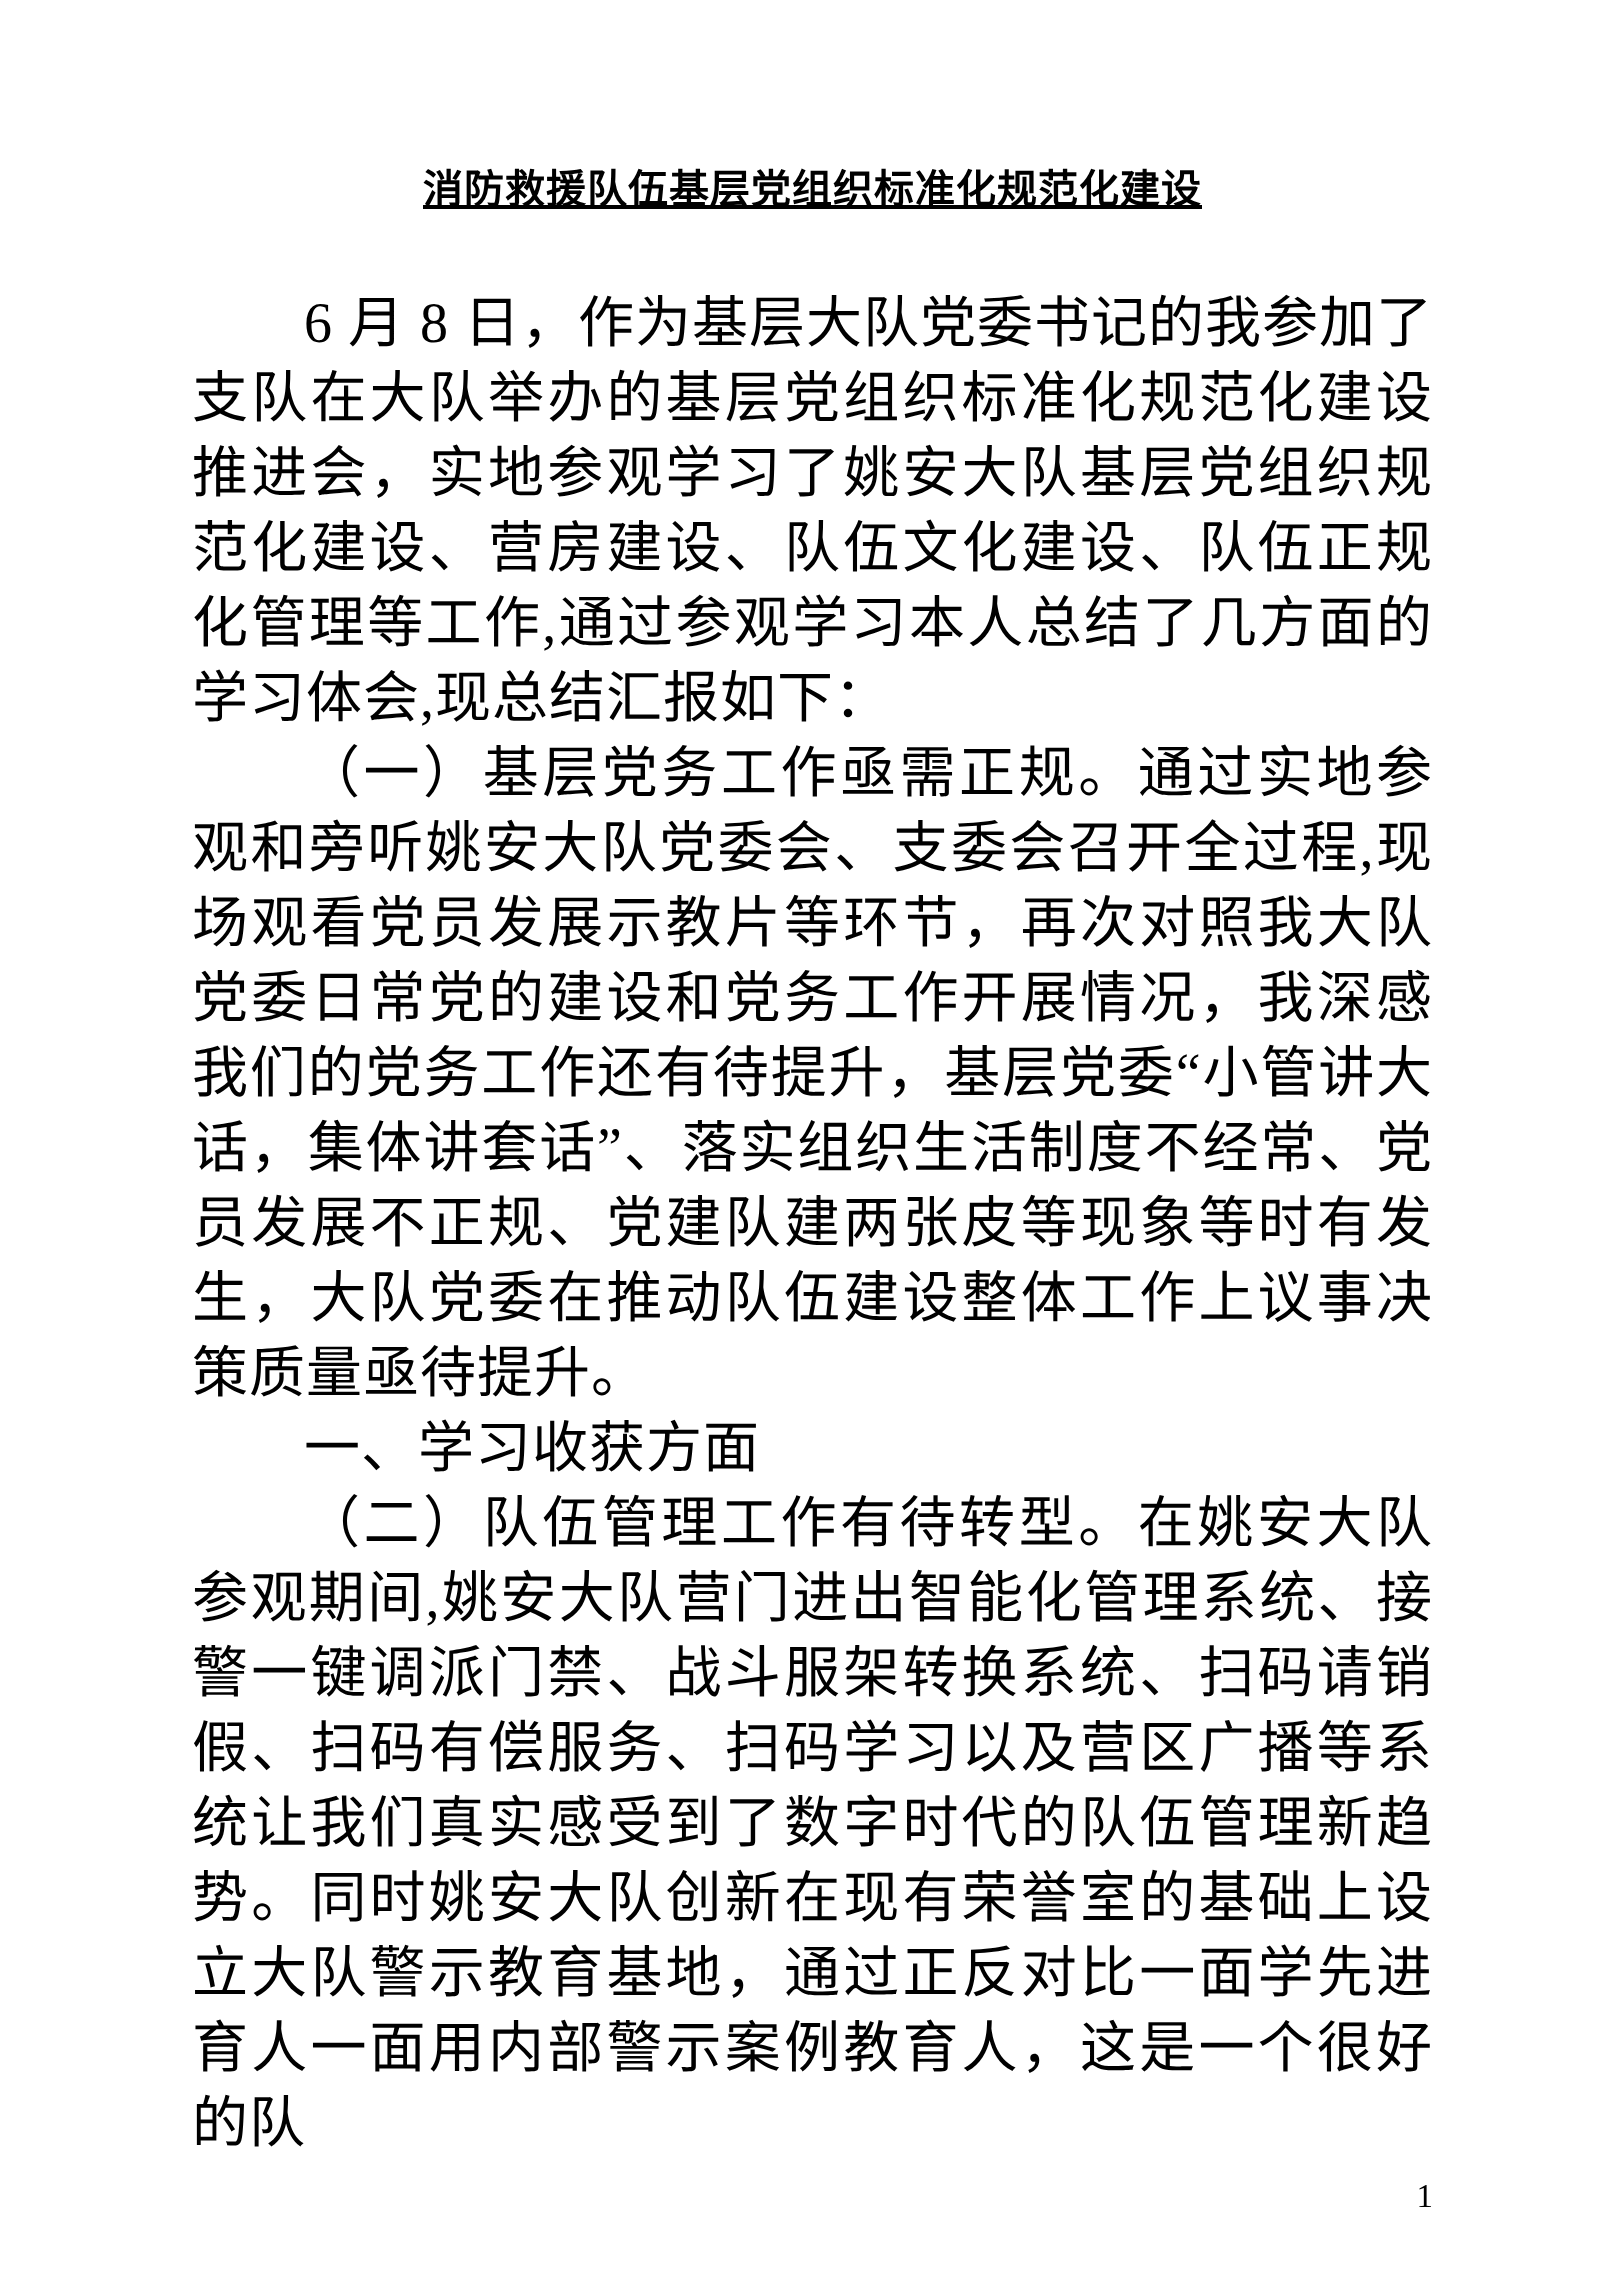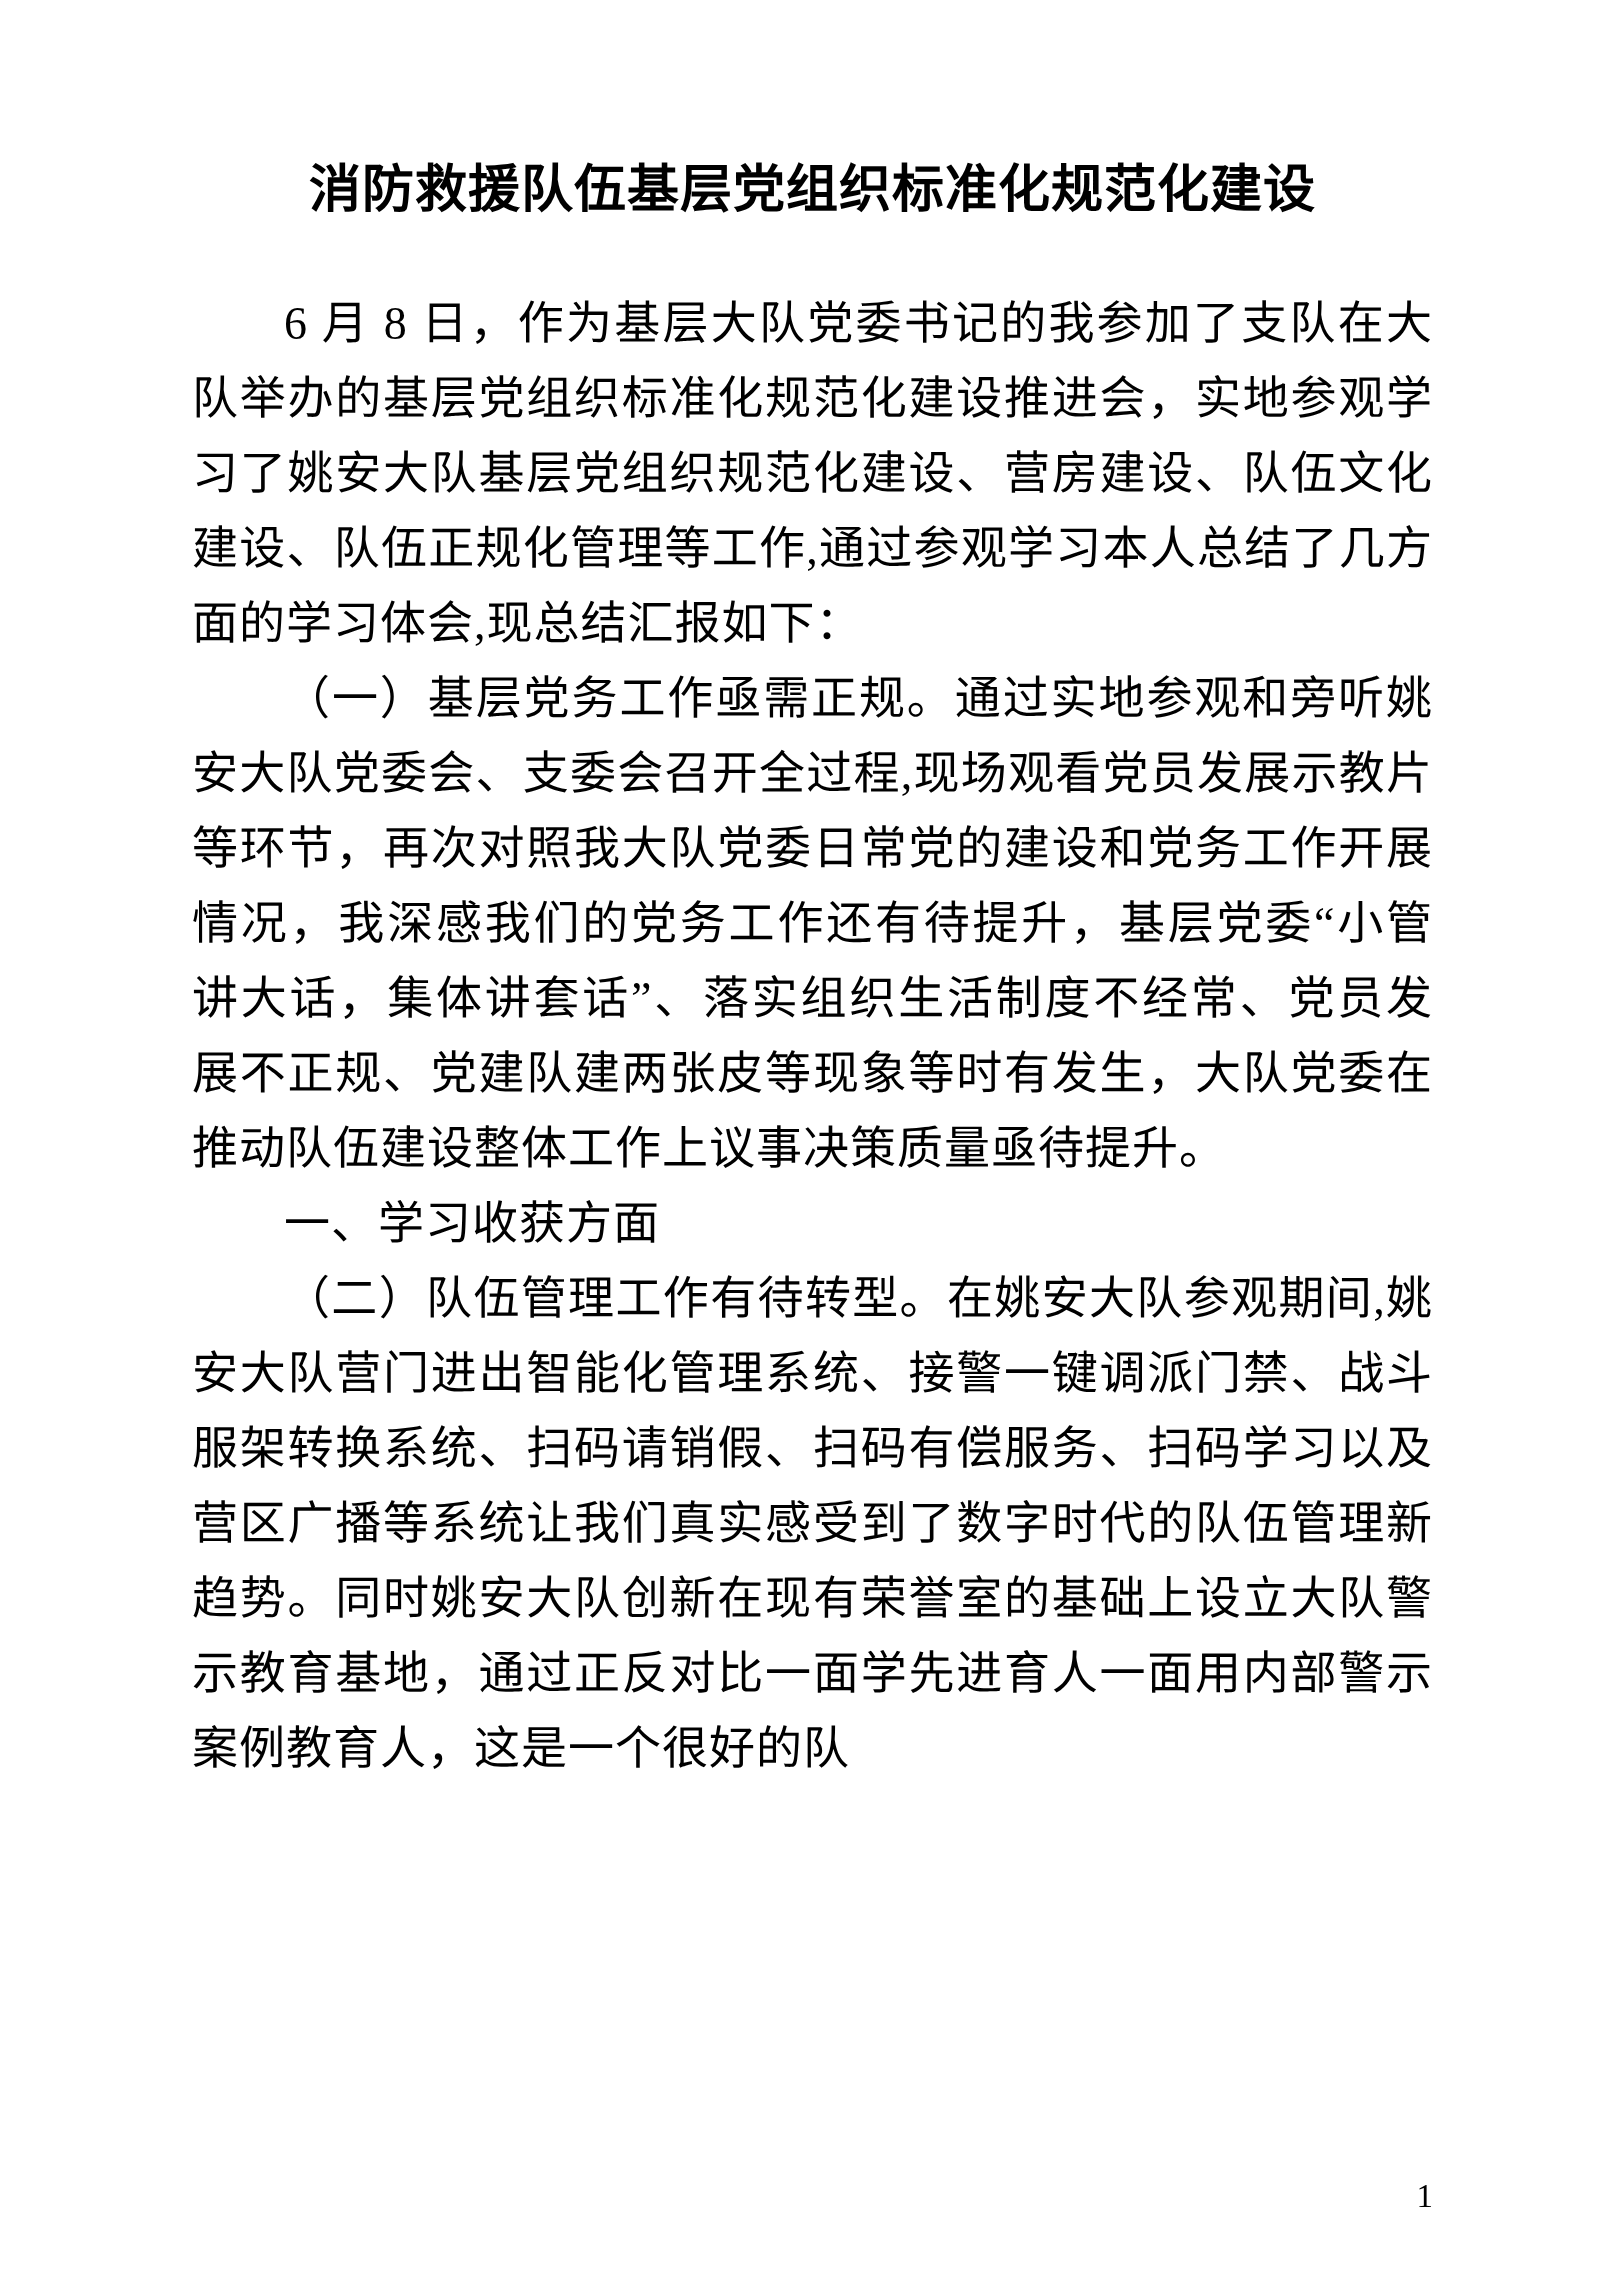--- a/index.html
+++ b/index.html
@@ -17,27 +17,28 @@
     top: 0; left: 0;
     width: 1621px;
     height: 2293px;
     padding: 149px 188px 0 192px;
     background: #ffffff;
   }
   .doc-title {
     text-align: center;
     font-family: "Liberation Sans", "DejaVu Sans", sans-serif;
     font-weight: 700;
-    font-size: 52px;
+    font-size: 40px;
     line-height: 80px;
     letter-spacing: 1px;
     margin-bottom: 57px;
+    text-decoration: underline;
   }
   .para {
-    font-size: 46px;
+    font-size: 56px;
     line-height: 75px;
     letter-spacing: 1px;
     text-align: justify;
     text-justify: inter-ideograph;
     text-align-last: left;
     text-indent: 2em;
     word-break: break-all;
   }
   .page-number {
     position: absolute;

